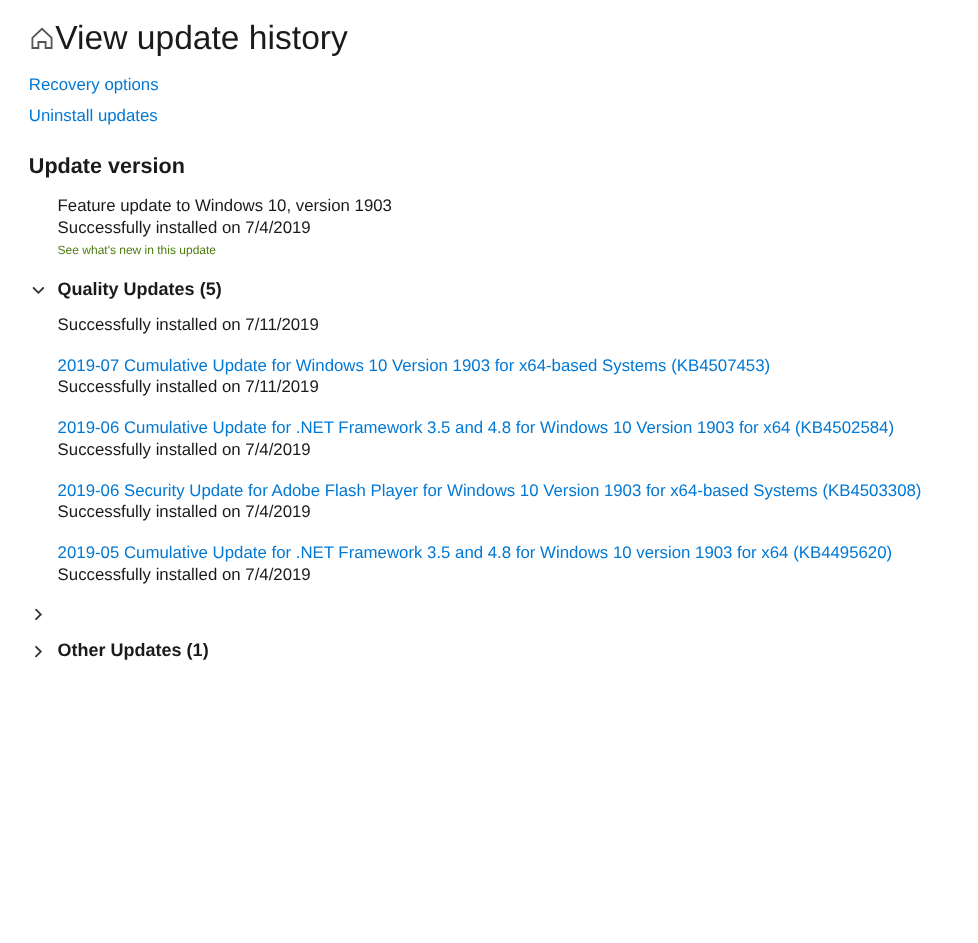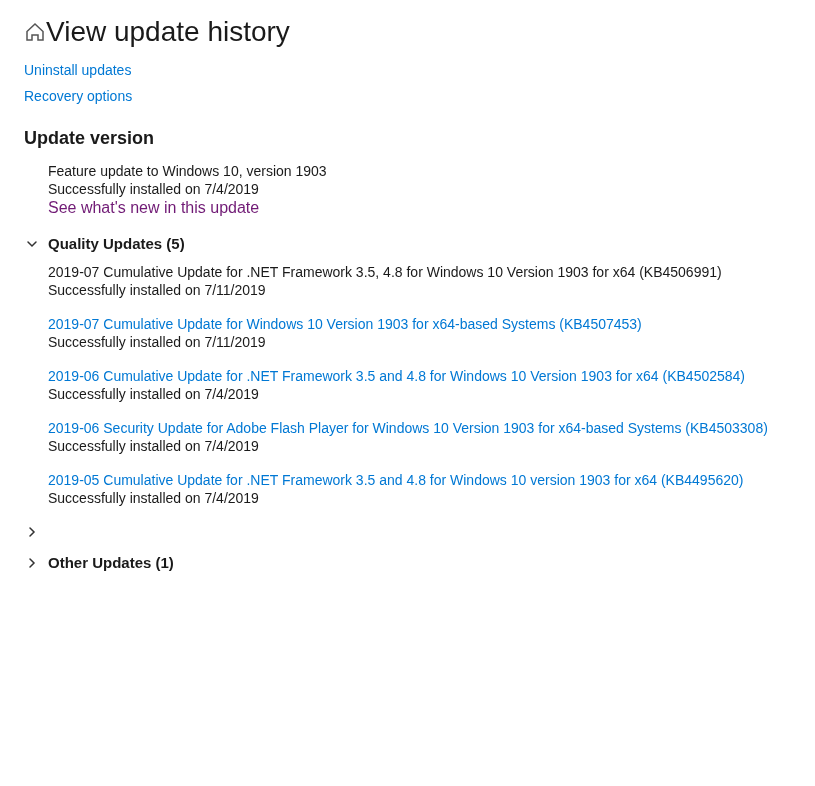--- a/index.html
+++ b/index.html
@@ -83,23 +83,23 @@
     .update-name.link-style {
       color: #0078d4;
       cursor: pointer;
     }
     .update-status {
       font-size: 14px;
       color: #1a1a1a;
       margin-bottom: 2px;
     }
     .update-extra-link {
-      color: #701a75;
+      color: #4d7c0f;
       text-decoration: none;
-      font-size: 16px;
+      font-size: 10px;
       cursor: pointer;
     }
     .collapsed-group {
       display: flex;
       align-items: center;
       gap: 8px;
       cursor: pointer;
       margin-bottom: 14px;
     }
     .chevron-right {
@@ -118,22 +118,22 @@
 <div class="header">
   <span class="home-icon">
     <svg width="22" height="22" viewBox="0 0 22 22" fill="none" xmlns="http://www.w3.org/2000/svg">
       <path d="M3 10.5L11 3L19 10.5V19H14V14H8V19H3V10.5Z" stroke="#555" stroke-width="1.5" fill="none"></path>
     </svg>
   </span>
   <h1 class="page-title">View update history</h1>
 </div>
 
 <div class="nav-links">
+  <a class="link">Recovery options</a>
   <a class="link">Uninstall updates</a>
-  <a class="link">Recovery options</a>
 </div>
 
 <div class="section-title">Update version</div>
 
 <div class="update-group">
   <div class="update-items">
     <div class="update-item">
       <div class="update-name">Feature update to Windows 10, version 1903</div>
       <div class="update-status">Successfully installed on 7/4/2019</div>
       <a class="update-extra-link">See what's new in this update</a>
@@ -146,21 +146,20 @@
     <span class="chevron">
       <svg width="12" height="12" viewBox="0 0 12 12">
           <path d="M2 4L6 8L10 4" stroke="#333" stroke-width="1.5" fill="none" stroke-linecap="round"></path>
         </svg>
     </span>
     <span class="group-title">Quality Updates (5)</span>
   </div>
   <div class="update-items">
 
     <div class="update-item">
-      <div class="update-name">2019-07 Cumulative Update for .NET Framework 3.5, 4.8 for Windows 10 Version 1903 for x64 (KB4506991)</div>
       <div class="update-status">Successfully installed on 7/11/2019</div>
     </div>
 
     <div class="update-item">
       <div class="update-name link-style">2019-07 Cumulative Update for Windows 10 Version 1903 for x64-based Systems (KB4507453)</div>
       <div class="update-status">Successfully installed on 7/11/2019</div>
     </div>
 
     <div class="update-item">
       <div class="update-name link-style">2019-06 Cumulative Update for .NET Framework 3.5 and 4.8 for Windows 10 Version 1903 for x64 (KB4502584)</div>

